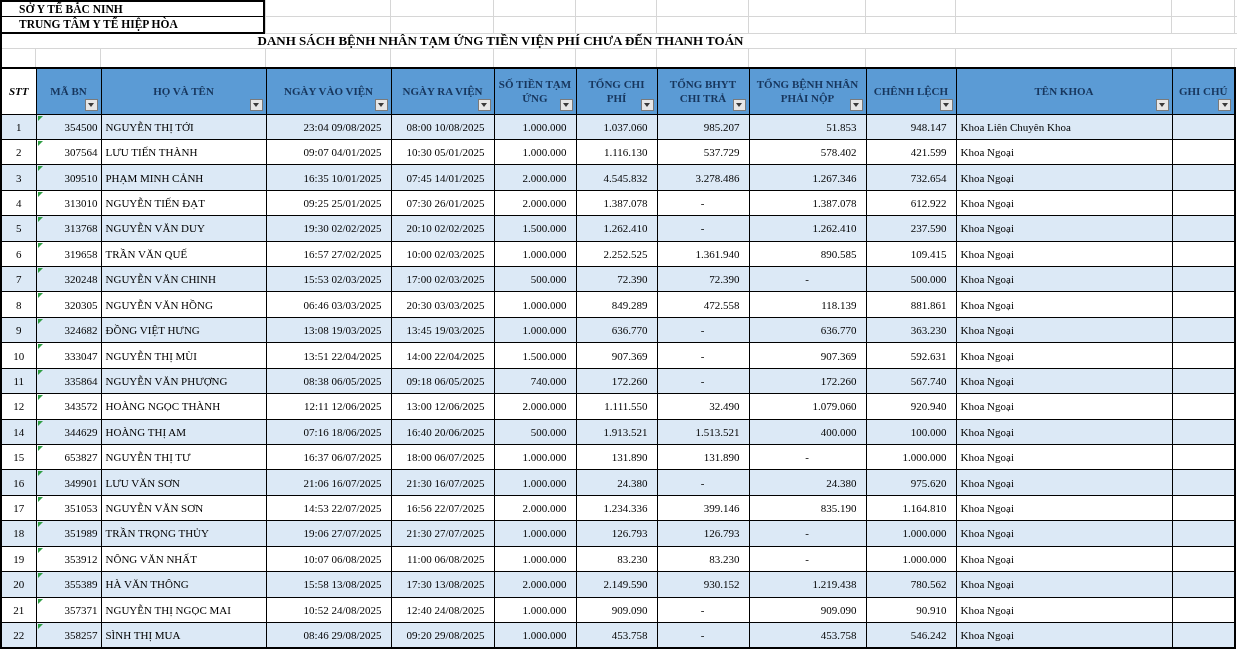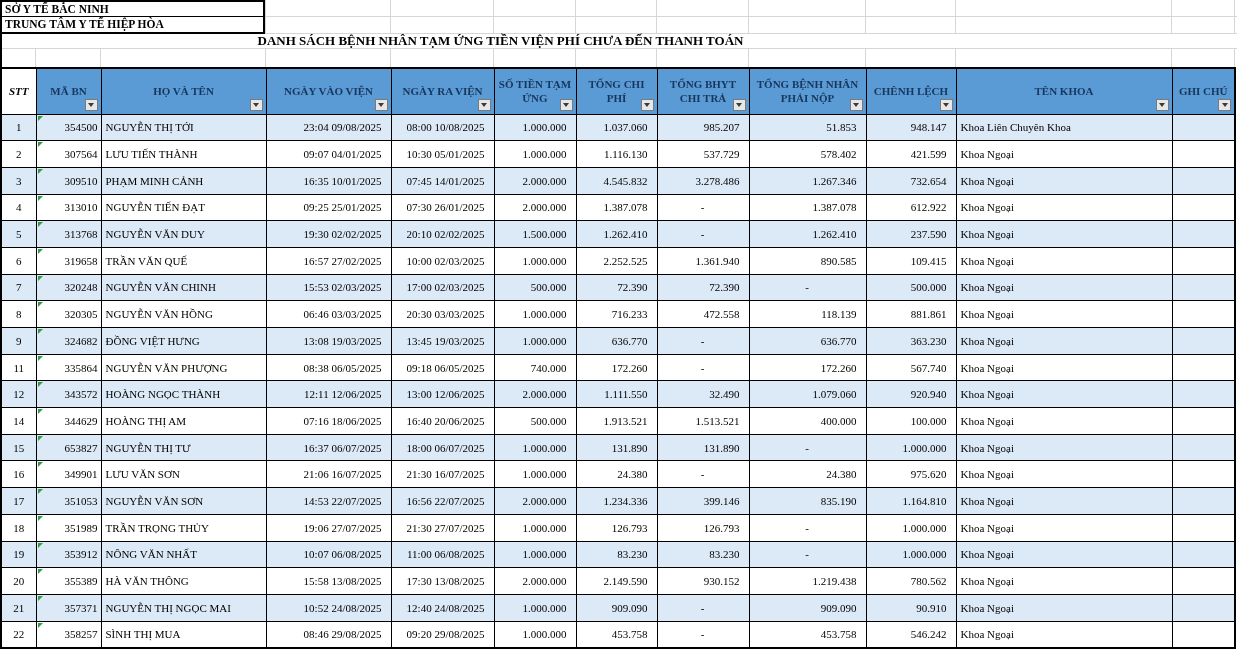--- a/index.html
+++ b/index.html
@@ -4,21 +4,21 @@
 <style>
   html,body{margin:0;padding:0;background:#fff;}
   .sheet{position:relative;width:1237px;height:649px;background:#ffffff;
          font-family:"Liberation Serif","DejaVu Serif",serif;overflow:hidden;}
   .left-edge{position:absolute;left:0;top:0;width:2px;height:649px;background:#000;}
   
   .gl{position:absolute;background:var(--faint-grid,#d6d6d6);}
   
   .org-box{position:absolute;left:0;top:0;width:265px;height:34px;border:2px solid #000;
            box-sizing:border-box;background:#fff;z-index:2;}
-  .org-line{height:14px;line-height:14px;font-weight:bold;font-size:11.5px;padding-left:3px;
+  .org-line{height:14px;line-height:14px;font-weight:bold;font-size:11.5px;padding-left:17px;
             white-space:nowrap;border-bottom:1.5px solid #000;}
   .org-line.l2{border-bottom:none;height:15px;line-height:15px;}
   
   .title-row{position:absolute;left:0;top:33px;width:1001px;height:15px;line-height:15px;
              text-align:center;font-weight:bold;font-size:13px;white-space:nowrap;}
   
   table.dtable{position:absolute;left:0;top:67px;width:1236px;height:582px;
                border-collapse:collapse;table-layout:fixed;border:2px solid #000;}
   .dtable th,.dtable td{border:1px solid #000;overflow:hidden;white-space:nowrap;box-sizing:border-box;}
   .dtable thead tr{height:46px;}
@@ -234,38 +234,52 @@
           <td class="al-l">Khoa Ngoại</td>
           <td class="al-l"></td>
         </tr>
         <tr>
           <td class="al-c">8</td>
           <td class="al-l mabn">320305</td>
           <td class="al-l">NGUYỄN VĂN HỒNG</td>
           <td class="al-r">06:46 03/03/2025</td>
           <td class="al-r">20:30 03/03/2025</td>
           <td class="al-r">1.000.000</td>
-          <td class="al-r">716.233</td>
+          <td class="al-r">849.289</td>
           <td class="al-r">472.558</td>
           <td class="al-r">118.139</td>
           <td class="al-r">881.861</td>
           <td class="al-l">Khoa Ngoại</td>
           <td class="al-l"></td>
         </tr>
         <tr>
           <td class="al-c">9</td>
           <td class="al-l mabn">324682</td>
           <td class="al-l">ĐỒNG VIỆT HƯNG</td>
           <td class="al-r">13:08 19/03/2025</td>
           <td class="al-r">13:45 19/03/2025</td>
           <td class="al-r">1.000.000</td>
           <td class="al-r">636.770</td>
           <td class="dash">-</td>
           <td class="al-r">636.770</td>
           <td class="al-r">363.230</td>
+          <td class="al-l">Khoa Ngoại</td>
+          <td class="al-l"></td>
+        </tr>
+        <tr>
+          <td class="al-c">10</td>
+          <td class="al-l mabn">333047</td>
+          <td class="al-l">NGUYỄN THỊ MÙI</td>
+          <td class="al-r">13:51 22/04/2025</td>
+          <td class="al-r">14:00 22/04/2025</td>
+          <td class="al-r">1.500.000</td>
+          <td class="al-r">907.369</td>
+          <td class="dash">-</td>
+          <td class="al-r">907.369</td>
+          <td class="al-r">592.631</td>
           <td class="al-l">Khoa Ngoại</td>
           <td class="al-l"></td>
         </tr>
         <tr>
           <td class="al-c">11</td>
           <td class="al-l mabn">335864</td>
           <td class="al-l">NGUYỄN VĂN PHƯỢNG</td>
           <td class="al-r">08:38 06/05/2025</td>
           <td class="al-r">09:18 06/05/2025</td>
           <td class="al-r">740.000</td>

